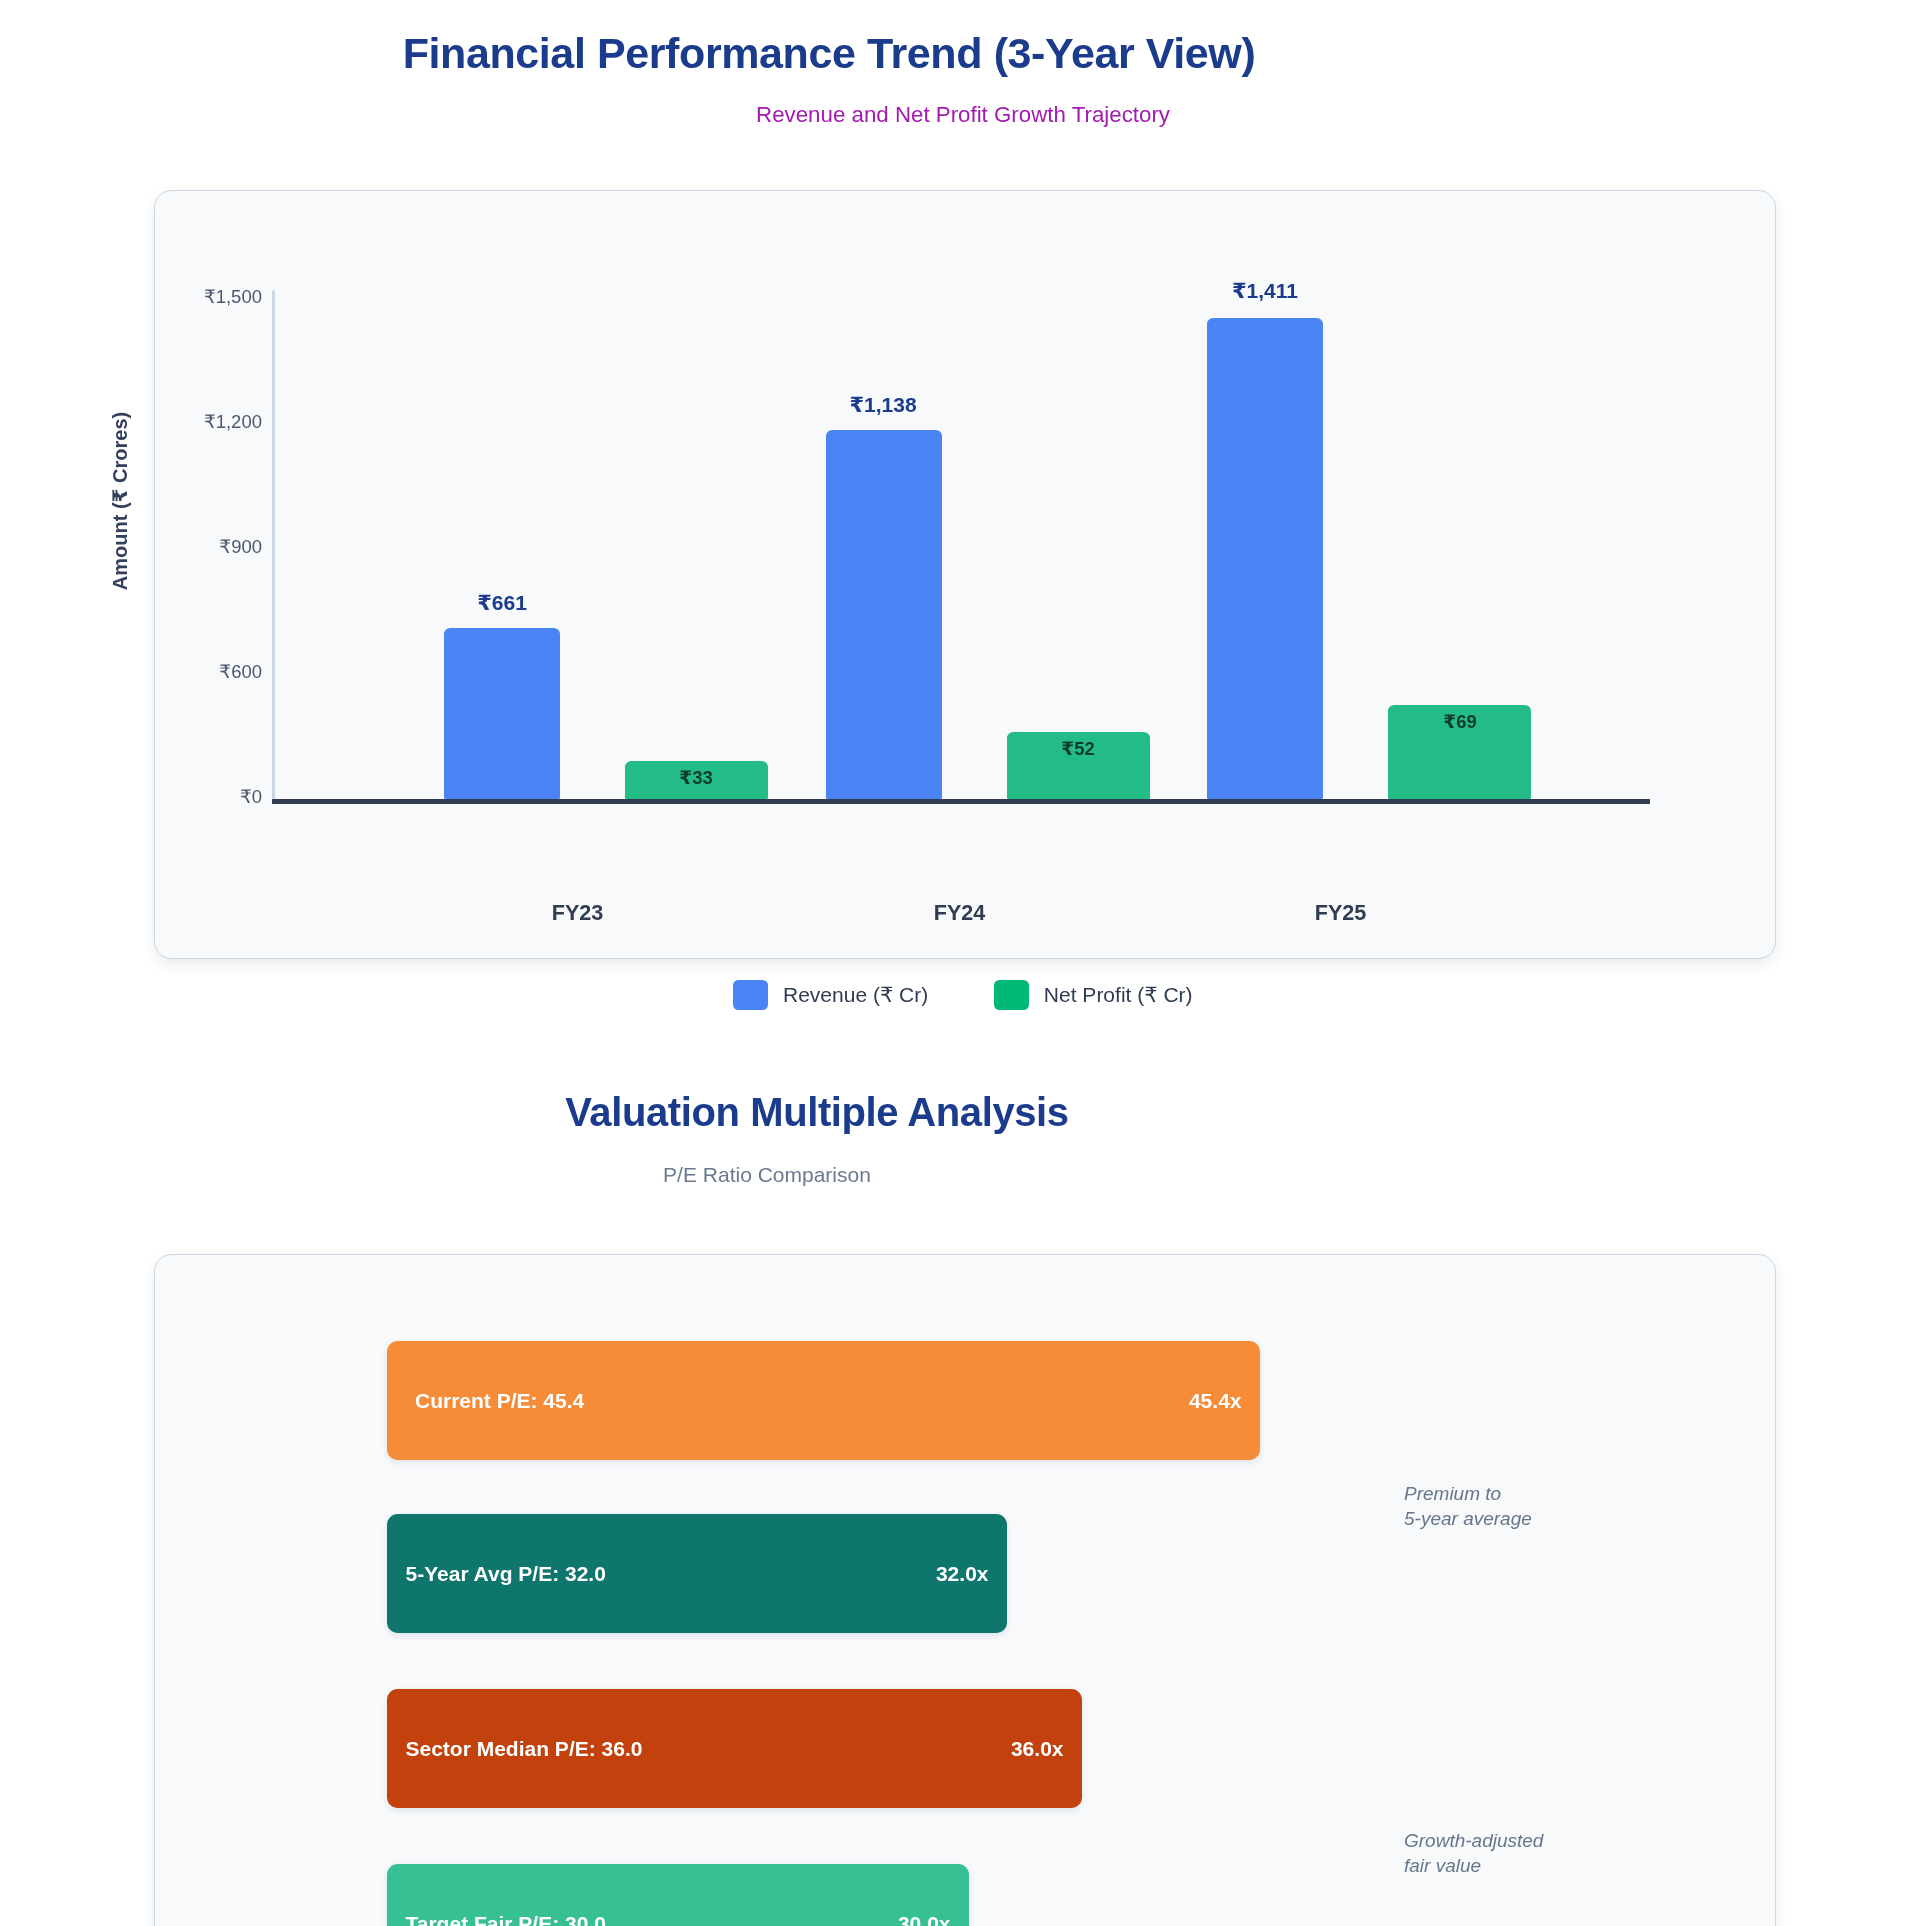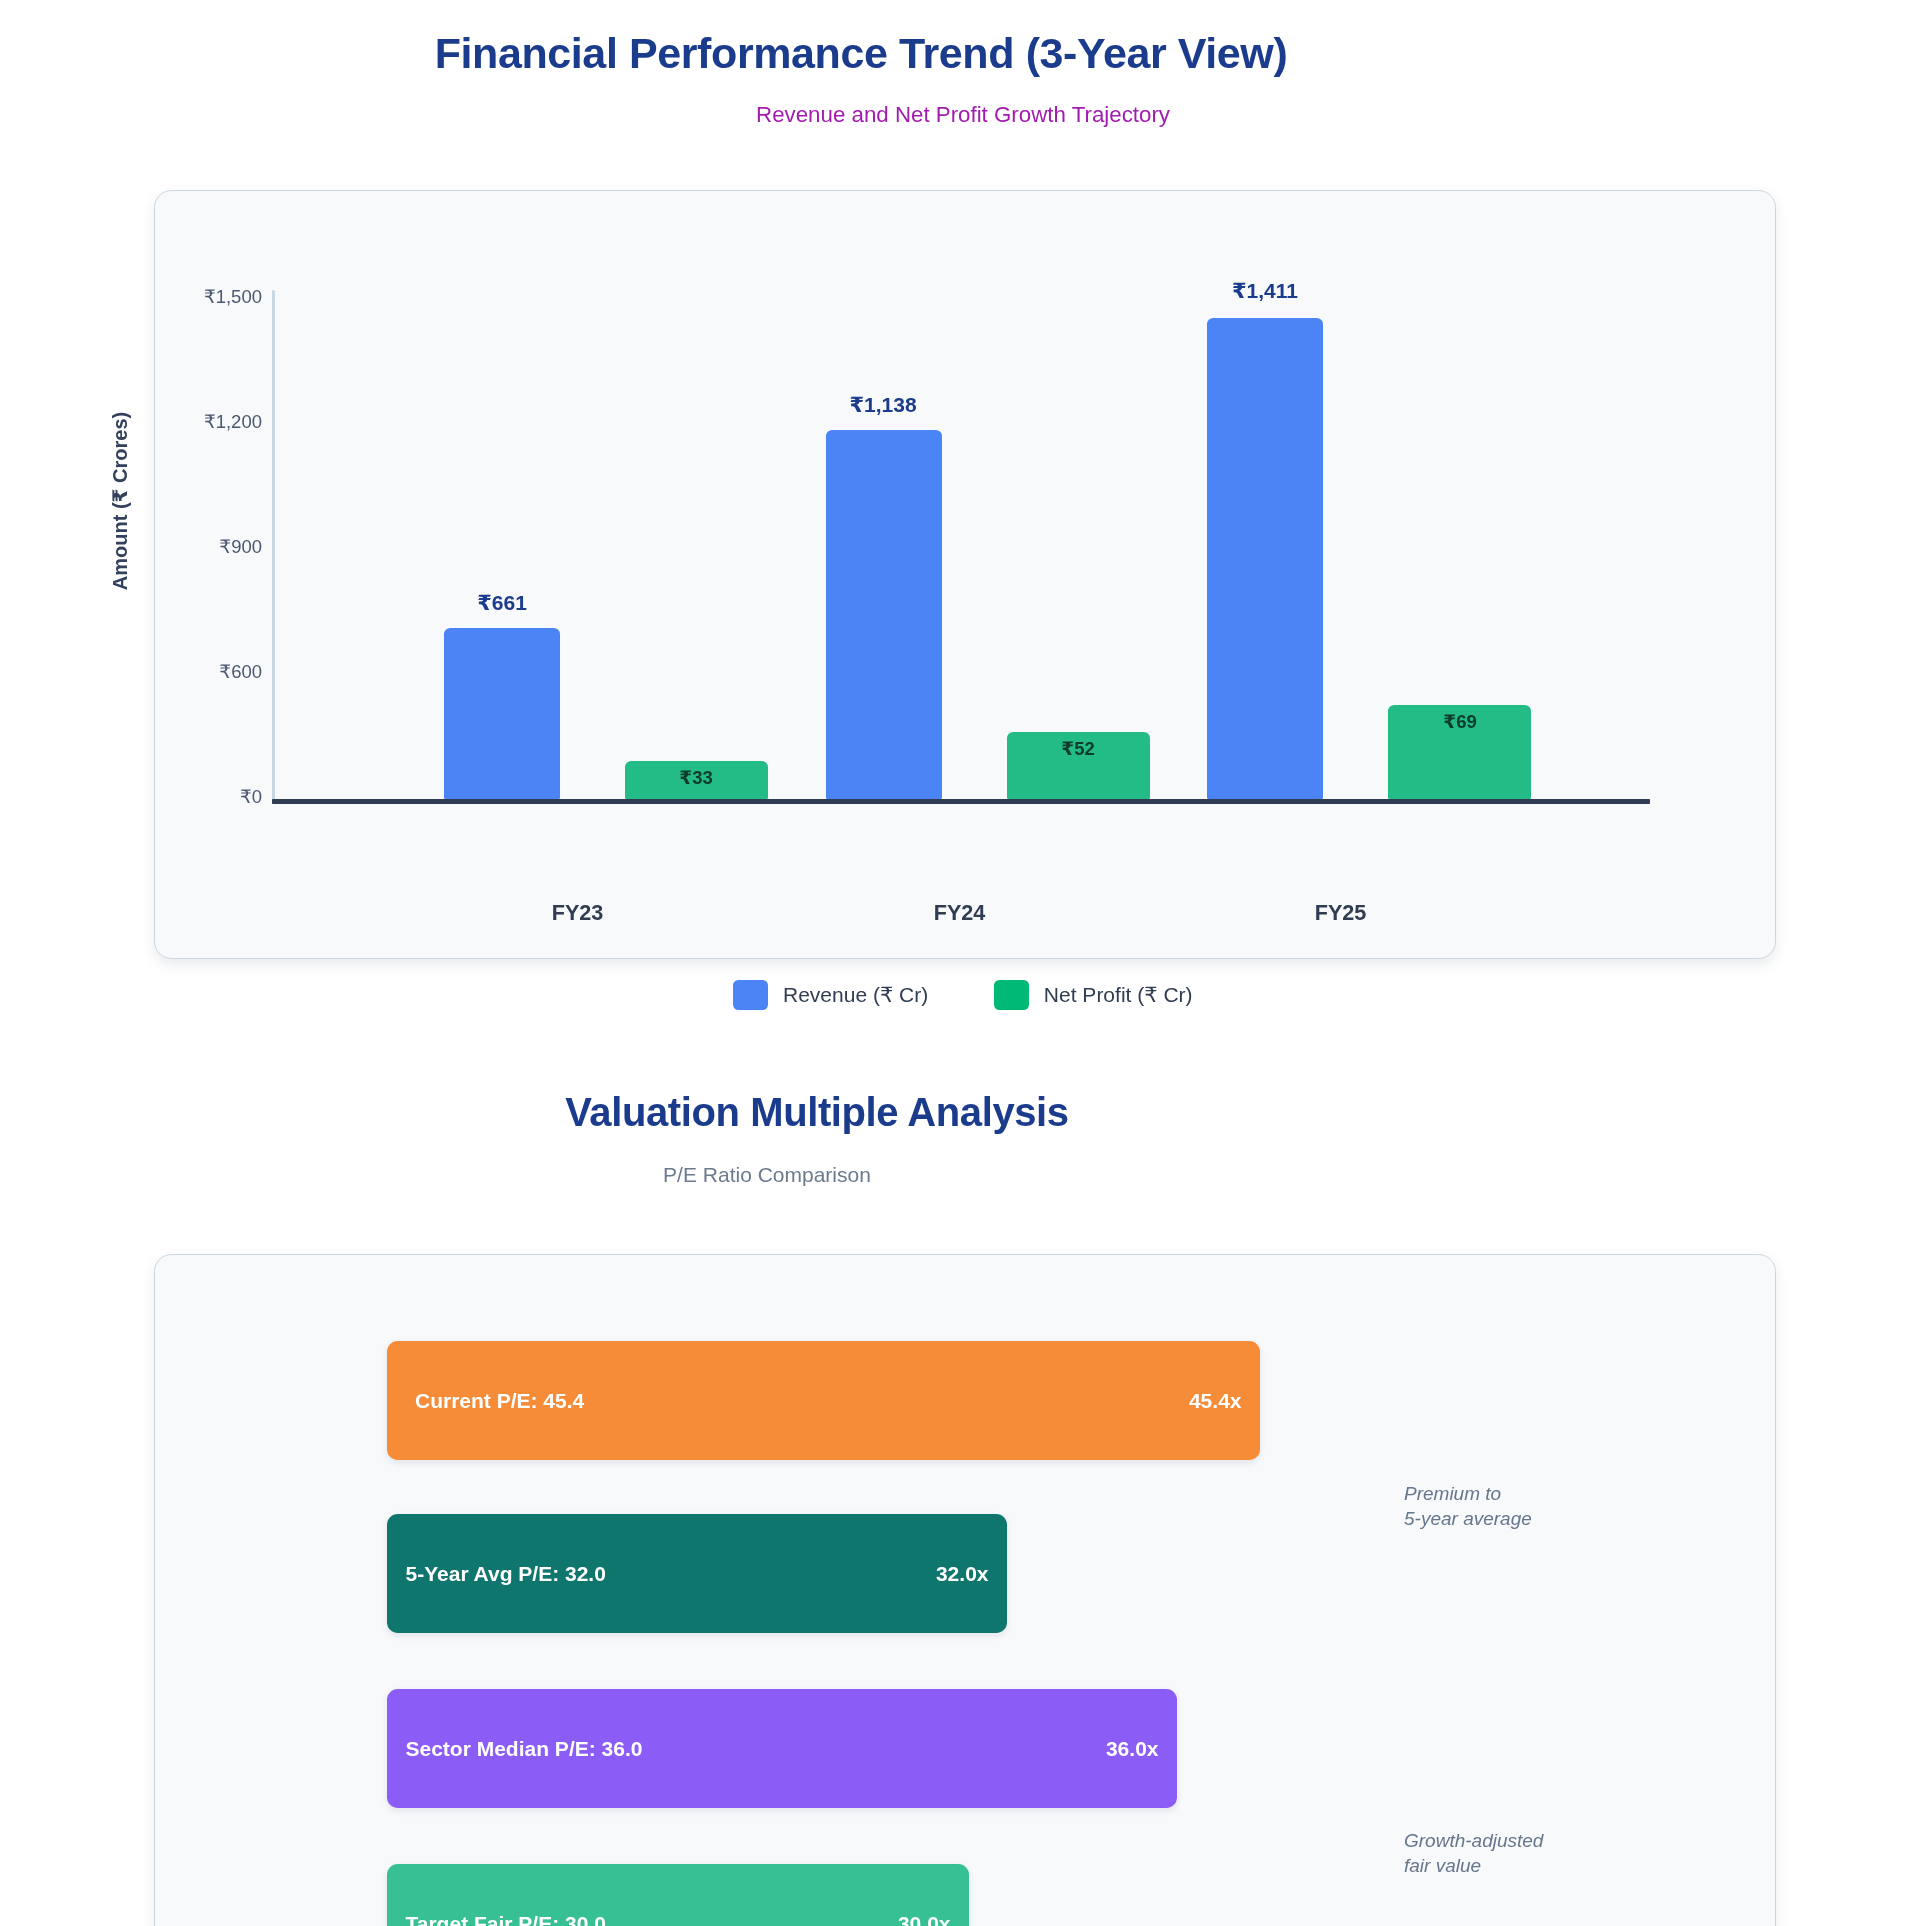--- a/index.html
+++ b/index.html
@@ -10,21 +10,21 @@
     font-family:"Liberation Sans","DejaVu Sans",sans-serif;
     -webkit-font-smoothing:antialiased;
     overflow:hidden;
     position:relative;
   }
   .page{position:absolute;inset:0;}
 
   
   .chart1-title{
     position:absolute;left:0;top:29px;width:1658px;text-align:center;
-    font-size:43px;font-weight:bold;color:#1B3C8C;letter-spacing:-0.4px;padding-left:32px;
+    font-size:43px;font-weight:bold;color:#1B3C8C;letter-spacing:-0.4px;
   }
   .chart1-subtitle{
     position:absolute;left:0;top:102px;width:1926px;text-align:center;
     font-size:22.3px;font-weight:400;color:#a21caf;
   }
 
   .card{
     position:absolute;
     background:#F7F9FB;
     border:1.5px solid #CCD6E2;
@@ -176,21 +176,21 @@
   <div class="pebar" style="left:387px;top:1341px;width:873px;background:#F68B38;padding-left:28px;">
     <span class="pebar-label">Current P/E: 45.4</span>
     <span class="pebar-value">45.4x</span>
   </div>
 
   <div class="pebar" style="left:387px;top:1514px;width:620px;background:#0f766e;">
     <span class="pebar-label">5-Year Avg P/E: 32.0</span>
     <span class="pebar-value">32.0x</span>
   </div>
 
-  <div class="pebar" style="left:387px;top:1689px;width:790px;background:#8b5cf6;">
+  <div class="pebar" style="left:387px;top:1689px;width:695px;background:#c2410c;">
     <span class="pebar-label">Sector Median P/E: 36.0</span>
     <span class="pebar-value">36.0x</span>
   </div>
 
   <div class="pebar" style="left:387px;top:1864px;width:582px;background:#36C093;">
     <span class="pebar-label">Target Fair P/E: 30.0</span>
     <span class="pebar-value">30.0x</span>
   </div>
 
   <div class="pe-note" style="left:1388px;top:1481px;width:231px;">Premium to

